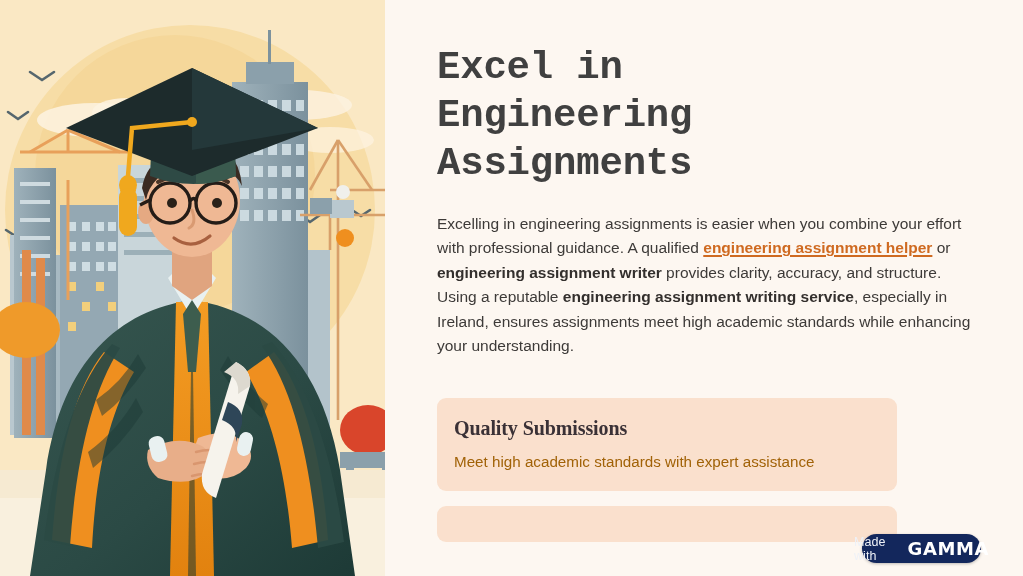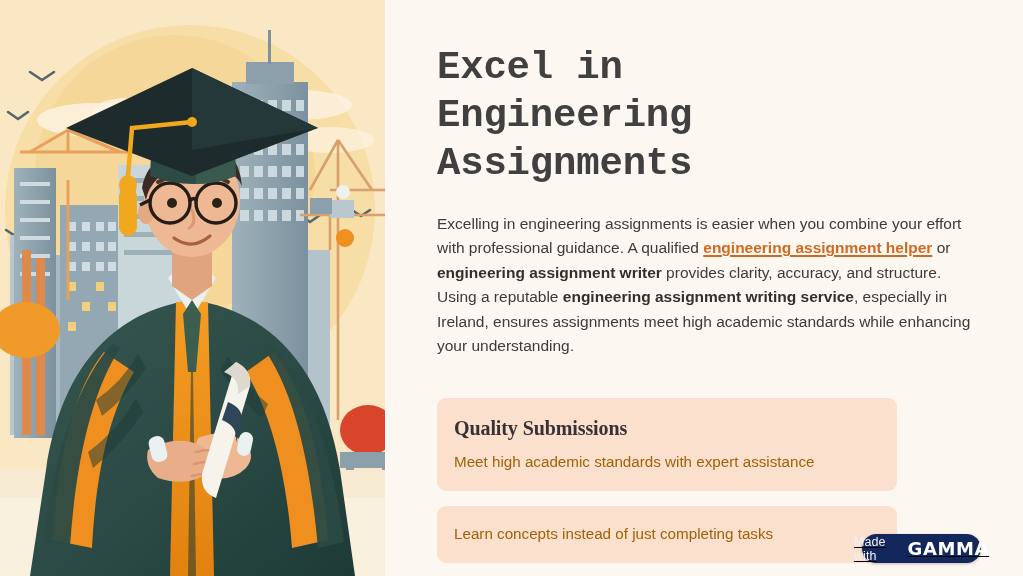--- a/index.html
+++ b/index.html
@@ -91,21 +91,20 @@
     left:862px; top:534px;
     width:119px; height:29px;
     background:#13275c;
     border-radius:15px;
     display:flex;
     align-items:center;
     justify-content:center;
     gap:22px;
     box-shadow:0 1px 3px rgba(0,0,0,0.25);
     cursor:pointer;
-    text-decoration:underline;
   }
   .gamma-made {
     color:#eef1f7;
     font-size:12.5px;
     font-family:"Liberation Sans", sans-serif;
     letter-spacing:0.1px;
   }
   .gamma-word {
     color:#ffffff;
     font-size:18px;
@@ -369,21 +368,20 @@
     <p class="body-copy">
       <span>Excelling in engineering assignments is easier when you combine your effort with professional guidance. A qualified </span><a class="lnk">engineering assignment helper</a><span> or </span><span class="strong">engineering assignment writer</span><span> provides clarity, accuracy, and structure. Using a reputable </span><span class="strong">engineering assignment writing service</span><span>, especially in Ireland, ensures assignments meet high academic standards while enhancing your understanding.</span>
     </p>
 
     <div class="card">
       <div class="card-title">Quality Submissions</div>
       <div class="card-desc">Meet high academic standards with expert assistance</div>
     </div>
 
     <div class="card">
-      <div class="card-desc">Learn concepts instead of just completing tasks</div>
     </div>
 
   </div>
 
   <div class="gamma-badge">
     <span class="gamma-made">Made with</span>
     <span class="gamma-word">GAMMA</span>
   </div>
 
 </div>

